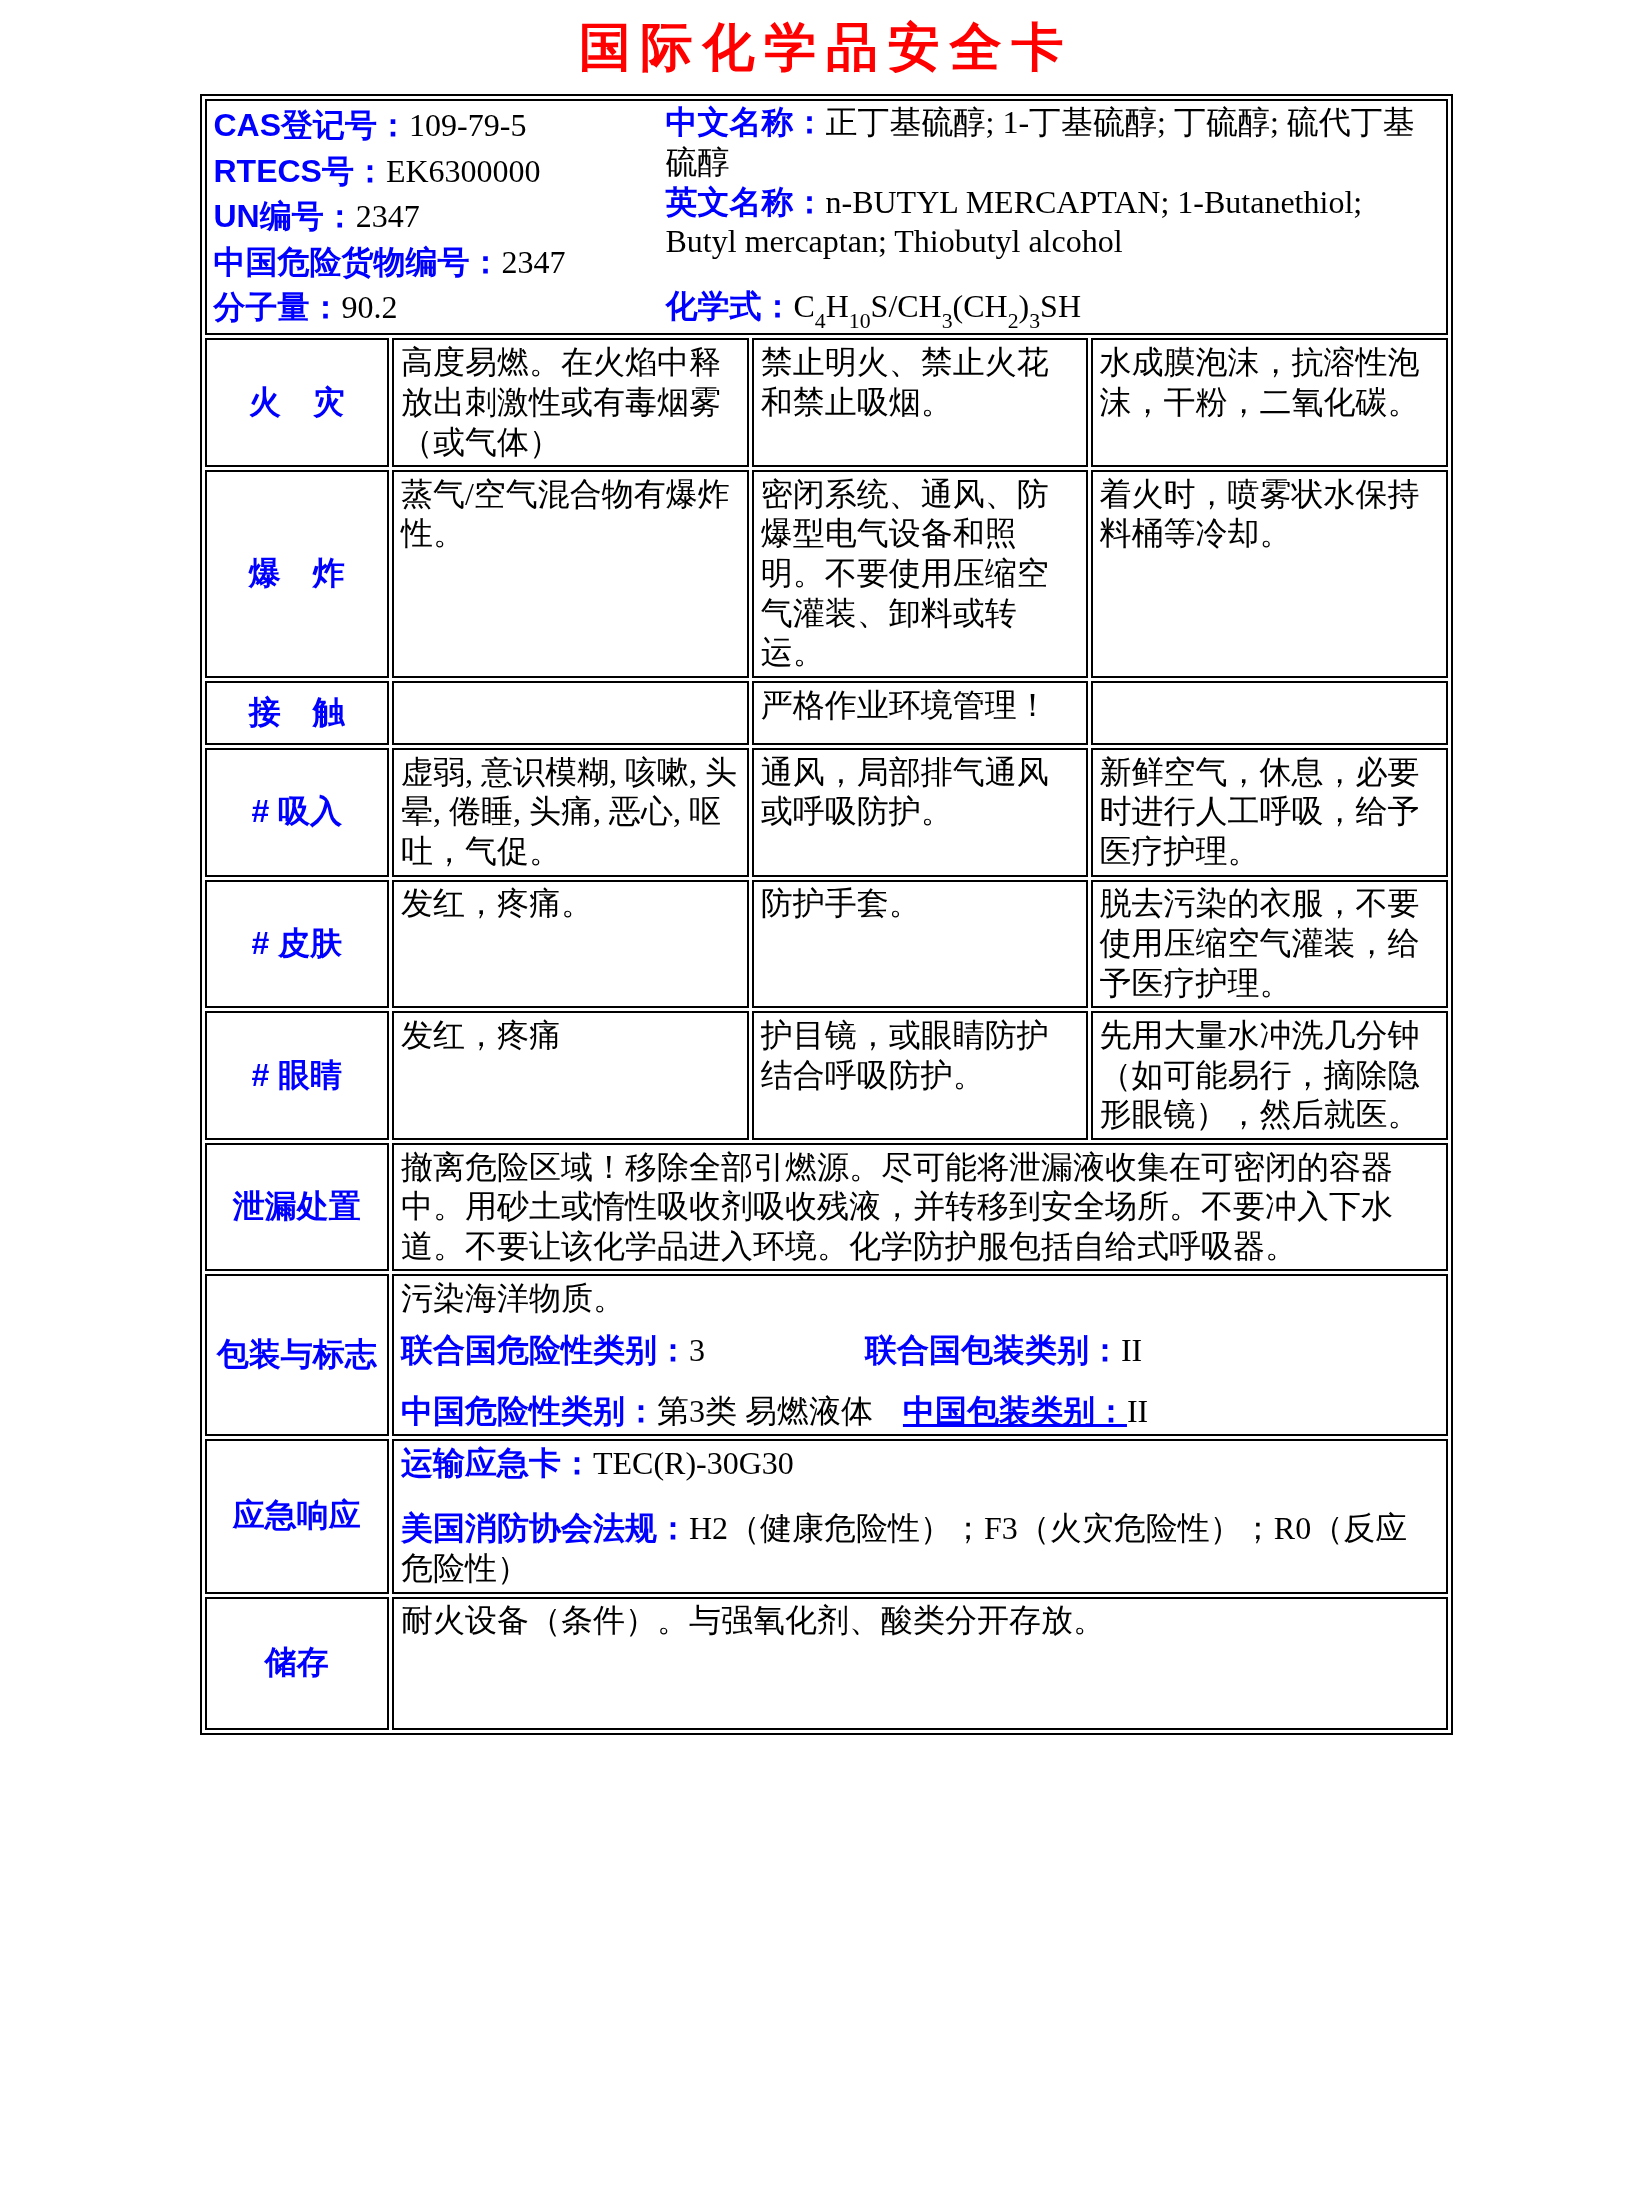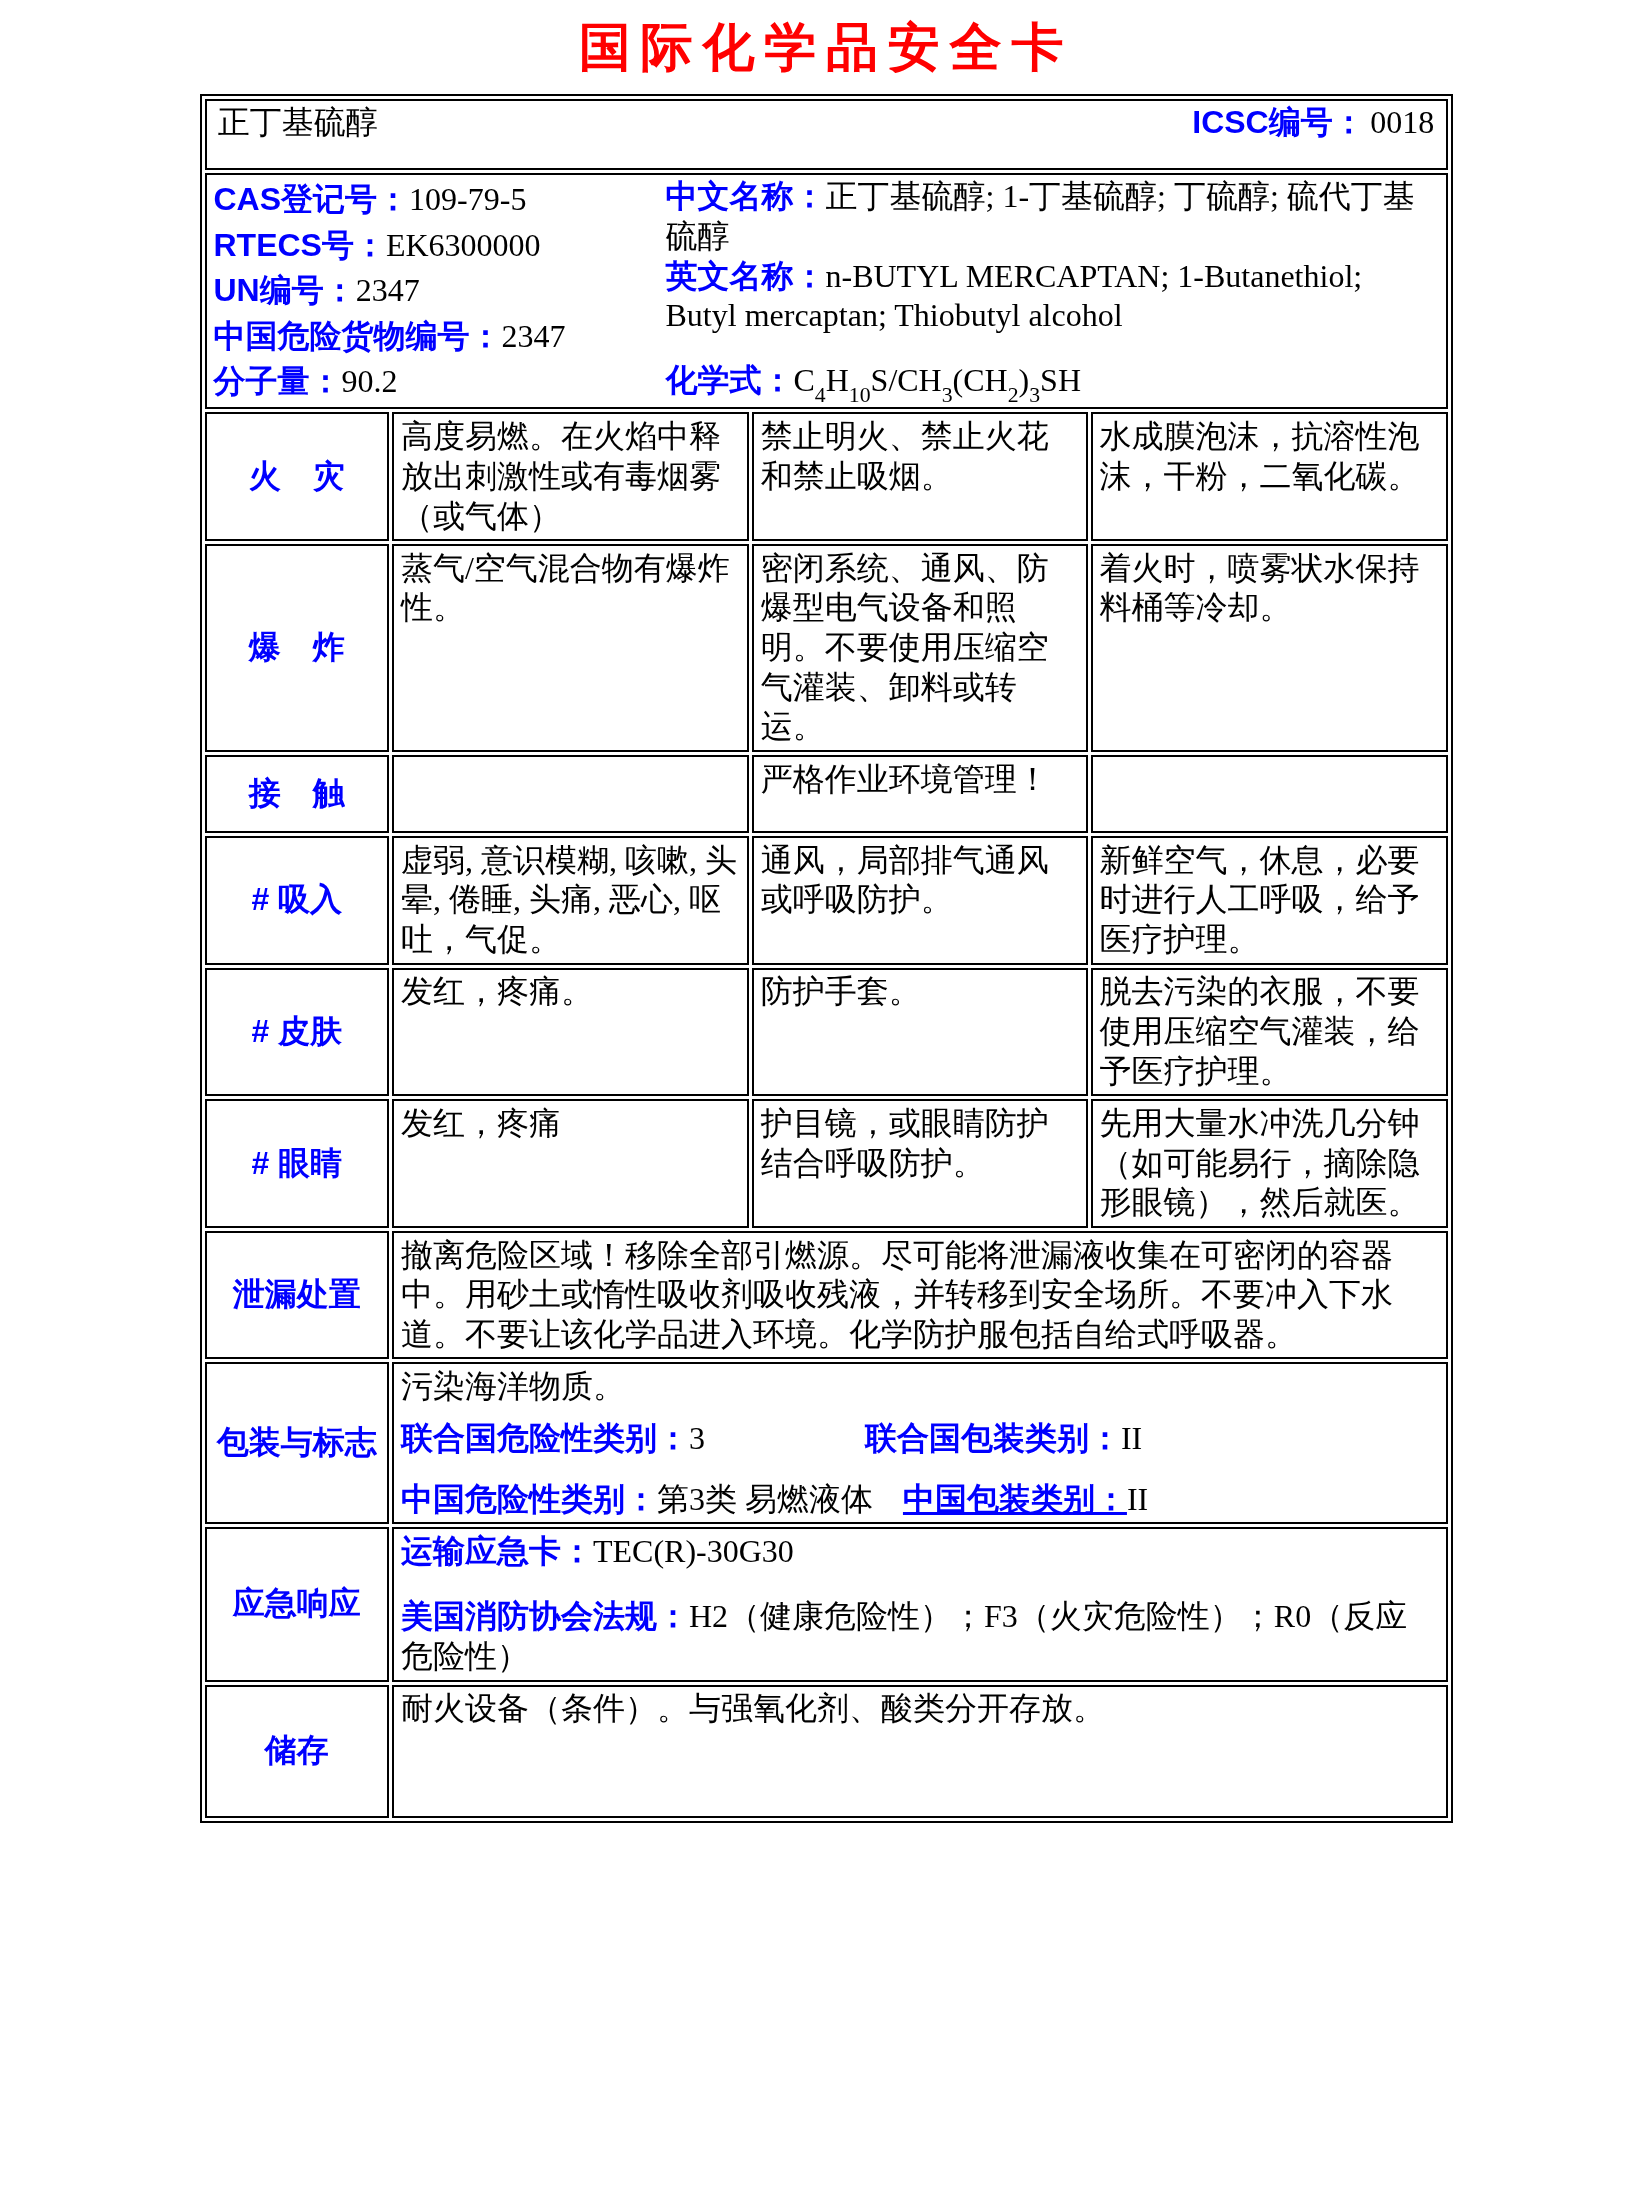--- a/index.html
+++ b/index.html
@@ -24,21 +24,21 @@
 
   .lbl { color:#0000ff; font-weight:bold; font-family:"Liberation Sans","DejaVu Sans",sans-serif; }
   .val { color:#000; }
 
   
   tr.r-name    { height:71px; }
   tr.r-ids     { height:223px; }
   tr.r-header  { height:92px; }
   tr.r-fire    { height:117px; }
   tr.r-expl    { height:188px; }
-  tr.r-contact { height:78px; }
+  tr.r-contact { height:64px; }
   tr.r-inhale  { height:117px; }
   tr.r-skin    { height:112px; }
   tr.r-eyes    { height:116px; }
   tr.r-ingest  { height:74px; }
   tr.r-spill   { height:119px; }
   tr.r-pack    { height:144px; }
   tr.r-emerg   { height:146px; }
   tr.r-store   { height:133px; }
 
   .name-row { display:flex; justify-content:space-between; align-items:center; height:100%; padding:0 4.2px; }
@@ -79,30 +79,20 @@
 
   <table class="card">
     <colgroup>
         <col class="col1">
         <col class="col2">
         <col class="col3">
         <col class="col4">
       </colgroup>
 
     <tbody>
-        <tr class="r-name">
-      <td colspan="4">
-        <div class="name-row">
-          <span class="val substance">正丁基硫醇</span>
-          <span class="icsc">
-            <span class="lbl">ICSC编号：</span><span class="val">0018</span>
-          </span>
-        </div>
-      </td>
-    </tr>
 
     <tr class="r-ids">
       <td colspan="4">
         <div class="ids-row">
           <div class="ids-left">
             <div class="id-line"><span class="lbl">CAS登记号：</span><span class="val">109-79-5</span></div>
             <div class="id-line"><span class="lbl">RTECS号：</span><span class="val">EK6300000</span></div>
             <div class="id-line"><span class="lbl">UN编号：</span><span class="val">2347</span></div>
             <div class="id-line"><span class="lbl">中国危险货物编号：</span><span class="val">2347</span></div>
             <div class="id-line"><span class="lbl">分子量：</span><span class="val">90.2</span></div>

